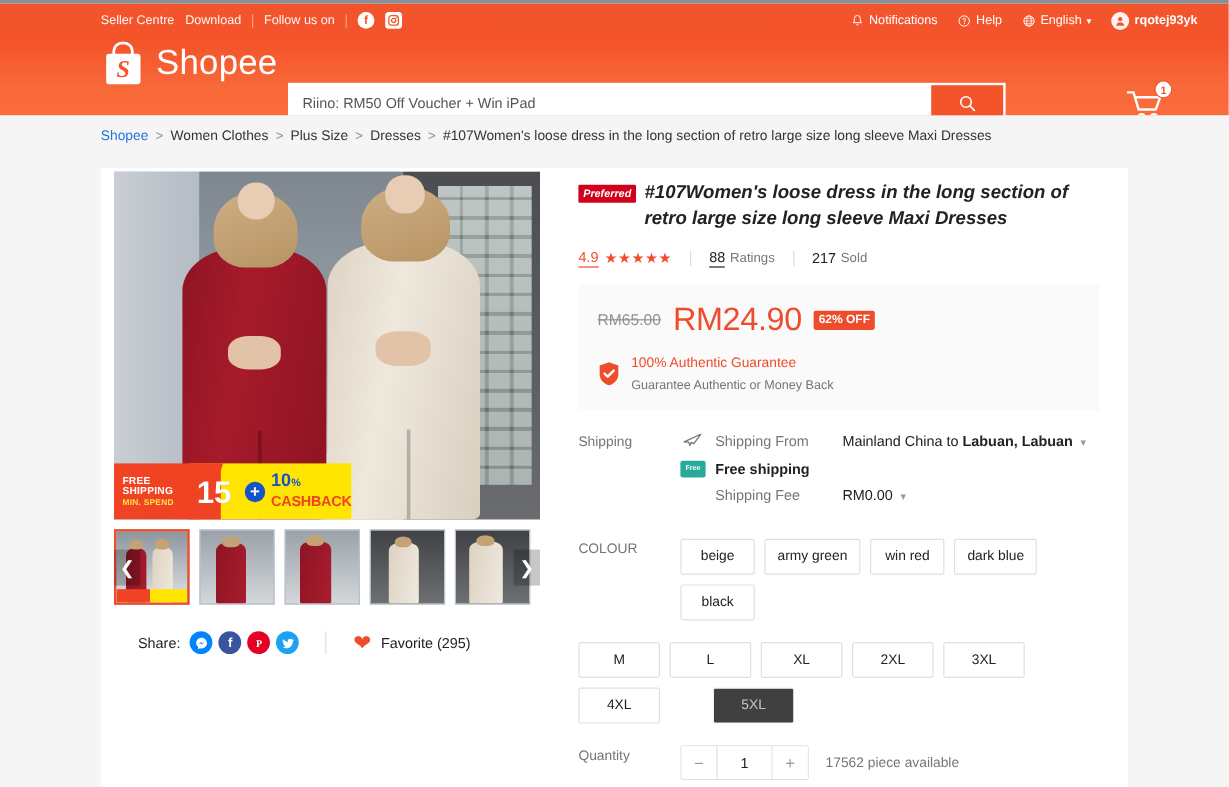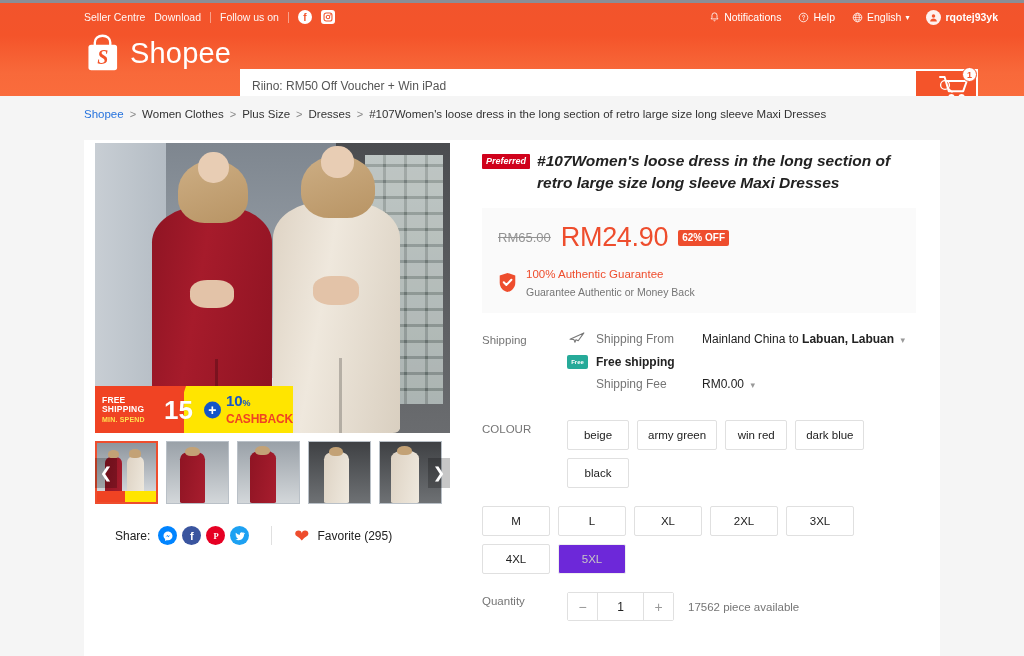--- a/index.html
+++ b/index.html
@@ -78,21 +78,21 @@
     display: flex; align-items: center; gap: 8px;
     color: #fff;
     text-decoration: none;
   }
   .logo-bag { width: 38px; height: 40px; }
   .logo-text { font-size: 29px; font-weight: 400; letter-spacing: .2px; line-height: 1; }
 
   .searchwrap {
     position: absolute;
     left: 240px; top: 38px;
-    width: 738px; height: 34px;
+    width: 598px; height: 34px;
     background: #fff;
     padding: 2px;
     display: flex;
   }
   .searchinput {
     flex: 1;
     border: 0; outline: 0;
     font-family: "Liberation Sans", sans-serif;
     font-size: 12px;
     color: #222;
@@ -367,21 +367,21 @@
     border: 1px solid #e0e0e0;
     background: #fff;
     color: #222;
     font-size: 11.5px;
     text-align: center;
     cursor: pointer;
     border-radius: 2px;
     line-height: 14px;
     white-space: nowrap;
   }
-  .opt.disabled { color: #c6c6c6; border-color: #efefef; background: #6d28d9; cursor: not-allowed; }
+  .opt.disabled { color: #c6c6c6; border-color: #efefef; background: #404040; cursor: not-allowed; margin-left: 36px; }
   .opt.w-size { min-width: 68px; }
 
   .qtyrow { display: flex; align-items: center; gap: 14px; }
   .stepper { display: flex; border: 1px solid #e0e0e0; border-radius: 2px; height: 29px; }
   .st-btn {
     width: 29px; display: flex; align-items: center; justify-content: center;
     color: #999; font-size: 14px; cursor: pointer; background: #fff;
     user-select: none;
   }
   .st-val {
@@ -609,20 +609,30 @@
       </div>
     </div>
 
     <div class="info">
 
       <div class="title-row">
         <span class="pref-badge">Preferred</span>
         <h1 class="ptitle">#107Women's loose dress in the long section of retro large size long sleeve Maxi Dresses</h1>
       </div>
 
+      <div class="meta">
+        <span class="m-score">4.9</span>
+        <span class="m-stars">★★★★★</span>
+        <span class="m-div"></span>
+        <span class="m-num">88</span>
+        <span class="m-lab">Ratings</span>
+        <span class="m-div"></span>
+        <span class="m-num" style="border:0;">217</span>
+        <span class="m-lab">Sold</span>
+      </div>
 
       <div class="pricebox">
         <div class="priceline">
           <span class="old-price">RM65.00</span>
           <span class="new-price">RM24.90</span>
           <span class="off-badge">62% OFF</span>
         </div>
         <div class="authrow">
           <svg class="shield" viewBox="0 0 24 27" aria-hidden="true">
             <path d="M12 1.2 22 4.6v9.1c0 6-4.2 10.6-10 12.1C6.2 24.3 2 19.7 2 13.7V4.6z" fill="#ee4d2d"></path>

